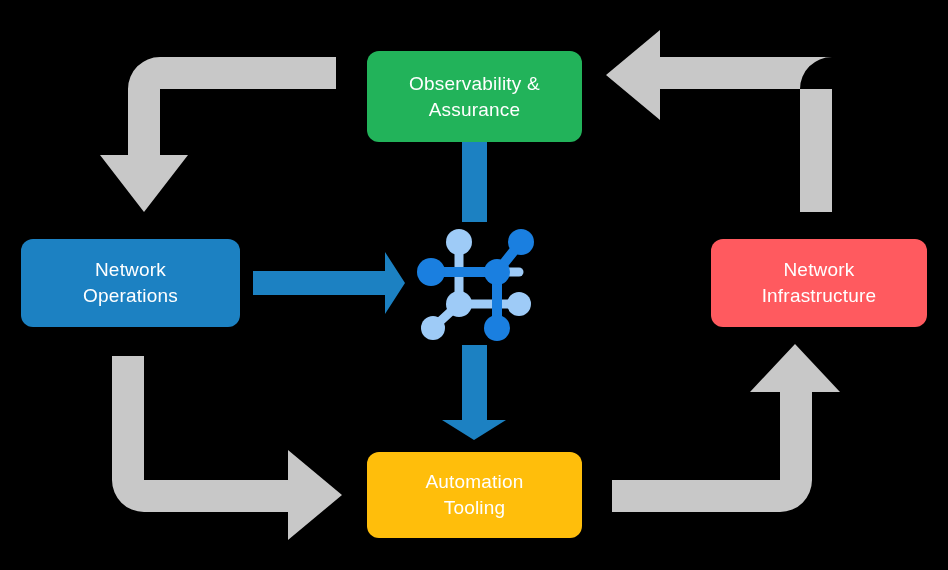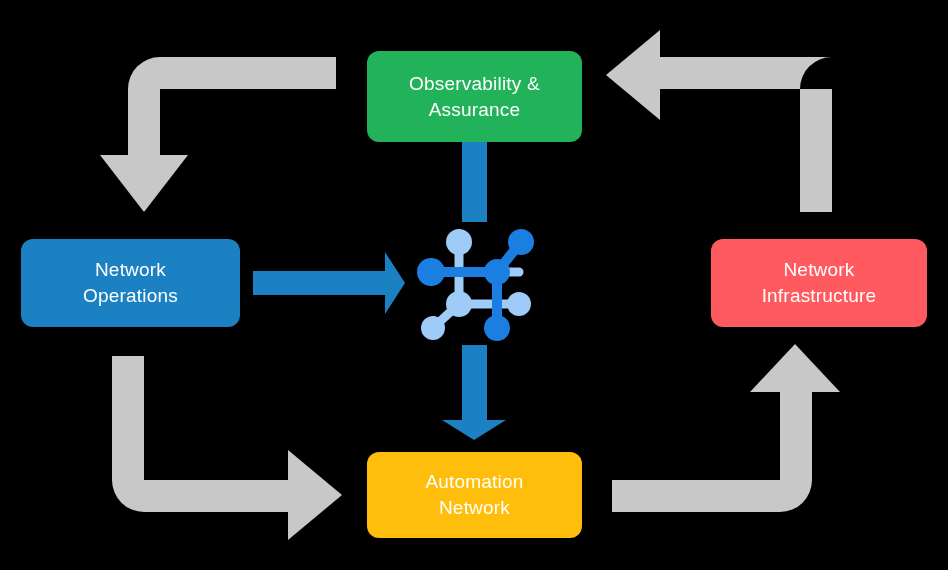--- a/index.html
+++ b/index.html
@@ -90,15 +90,15 @@
   <div class="node" id="node-observability" style="background-color: rgb(34, 179, 90); color: rgb(255, 255, 255);">Observability &amp;
 Assurance</div>
 
   <div class="node" id="node-operations" style="background-color: rgb(28, 129, 194); color: rgb(255, 255, 255);">Network
 Operations</div>
 
   <div class="node" id="node-infrastructure" style="background-color: rgb(255, 90, 95); color: rgb(255, 255, 255);">Network
 Infrastructure</div>
 
   <div class="node" id="node-automation" style="background-color: rgb(255, 190, 11); color: rgb(255, 255, 255);">Automation
-Network</div>
+Tooling</div>
 
 </div>
 
 </body></html>

